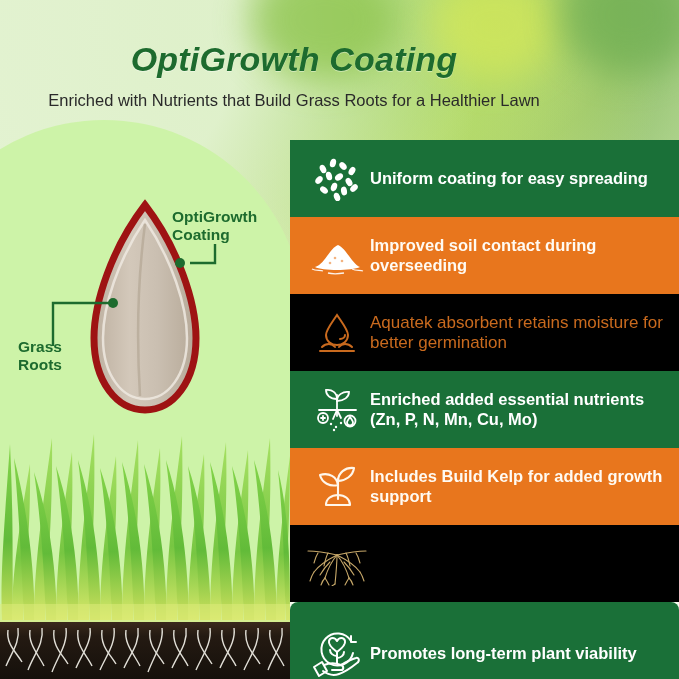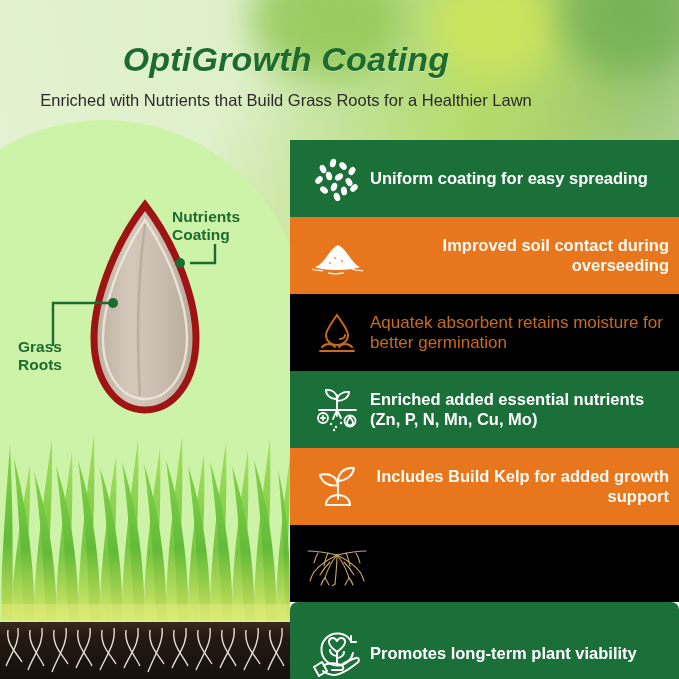--- a/index.html
+++ b/index.html
@@ -60,20 +60,21 @@
   }
 
   
   .header {
     position: absolute;
     left: 0;
     top: 40px;
     width: 572px;
     text-align: center;
     z-index: 6;
+    padding-left: 8px;
   }
   .title {
     margin: 0;
     font-size: 34px;
     font-weight: 700;
     font-style: italic;
     letter-spacing: .2px;
     color: #1d6b2e;
     text-shadow: 0 1px 0 rgba(255,255,255,.4);
   }
@@ -127,21 +128,21 @@
   }
   .feature-row {
     display: flex;
     align-items: center;
     flex: 0 0 77px;
     padding-left: 14px;
     box-sizing: border-box;
   }
   .feature-row.last { flex: 1 1 auto; border-radius: 8px; }
   .row-green { background: #1a7038; color: #ffffff; }
-  .row-orange { background: #e8761d; color: #fffaf2; text-align: right; }
+  .row-orange { background: #e8761d; color: #fffaf2; }
   .row-cream { background: #000000; color: #c96a1e; }
 
   .feature-icon {
     flex: 0 0 66px;
     height: 58px;
     display: flex;
     align-items: center;
     justify-content: center;
   }
   .feature-text {
@@ -187,21 +188,21 @@
       <path d="M145 104 C 139 150, 136 210, 140 276" fill="none" stroke="#b7aa99" stroke-width="2.5" opacity=".8"></path>
 
       <polyline points="190,143 215,143 215,124" fill="none" stroke="#1d6b2e" stroke-width="2.4"></polyline>
       <circle cx="180" cy="143" r="5" fill="#1d6b2e"></circle>
 
       <polyline points="115,183 53,183 53,226" fill="none" stroke="#1d6b2e" stroke-width="2.4"></polyline>
       <circle cx="113" cy="183" r="5" fill="#1d6b2e"></circle>
     </svg>
 
     <div class="callout-label callout-coating">
-      <span>Nutrients</span><br>
+      <span>OptiGrowth</span><br>
       <span>Coating</span>
     </div>
     <div class="callout-label callout-seed">
       <span>Grass</span><br>
       <span>Roots</span>
     </div>
   </div>
 
   <div class="grass-wrap">
     <svg width="290" height="271" viewBox="0 0 290 271">

